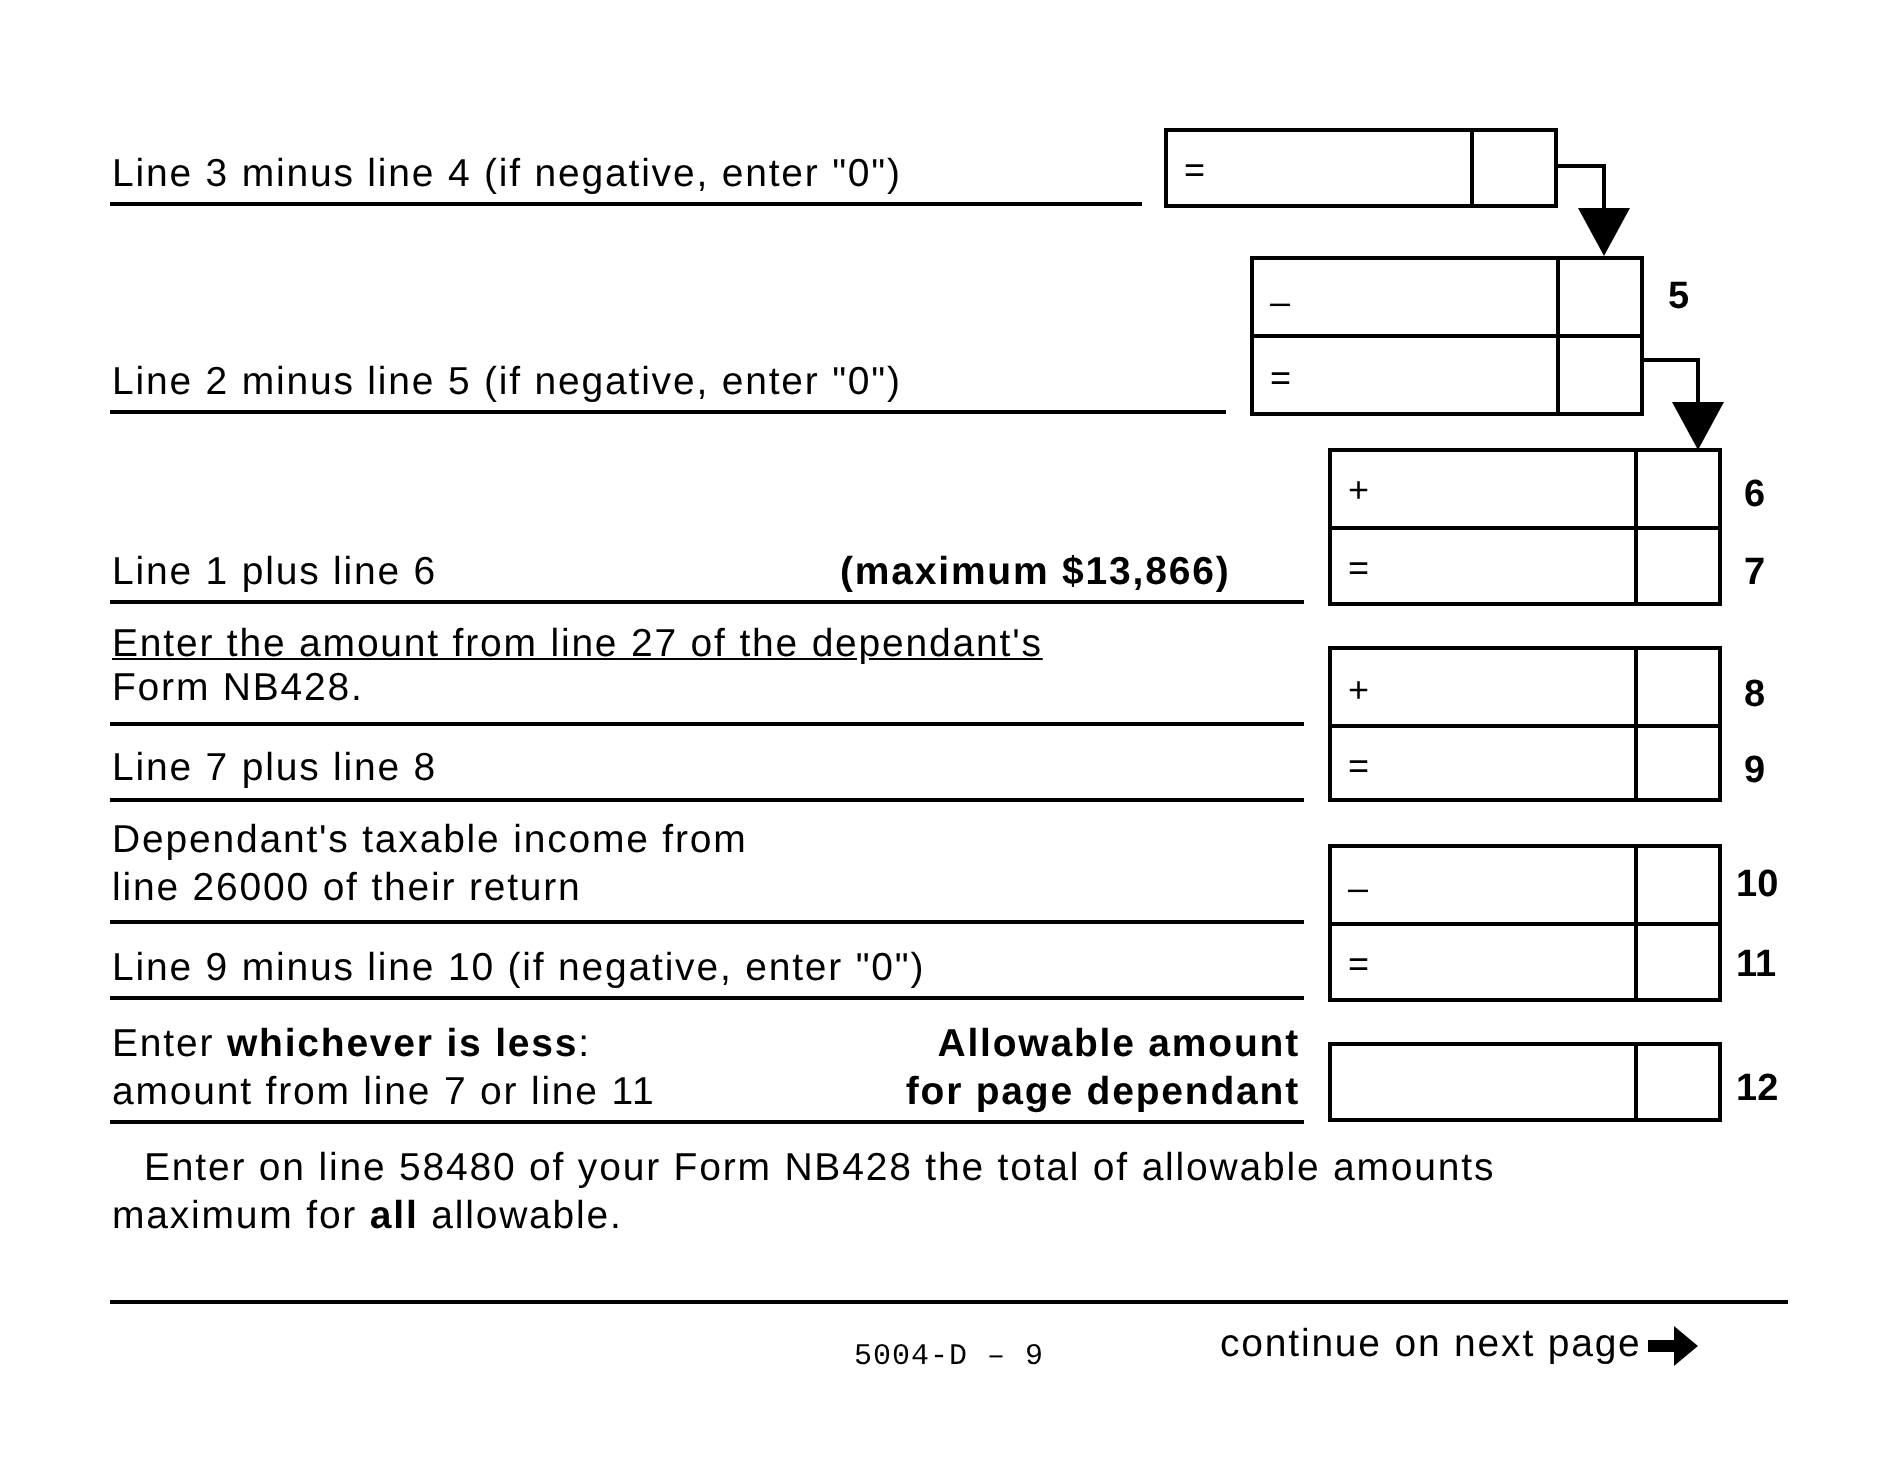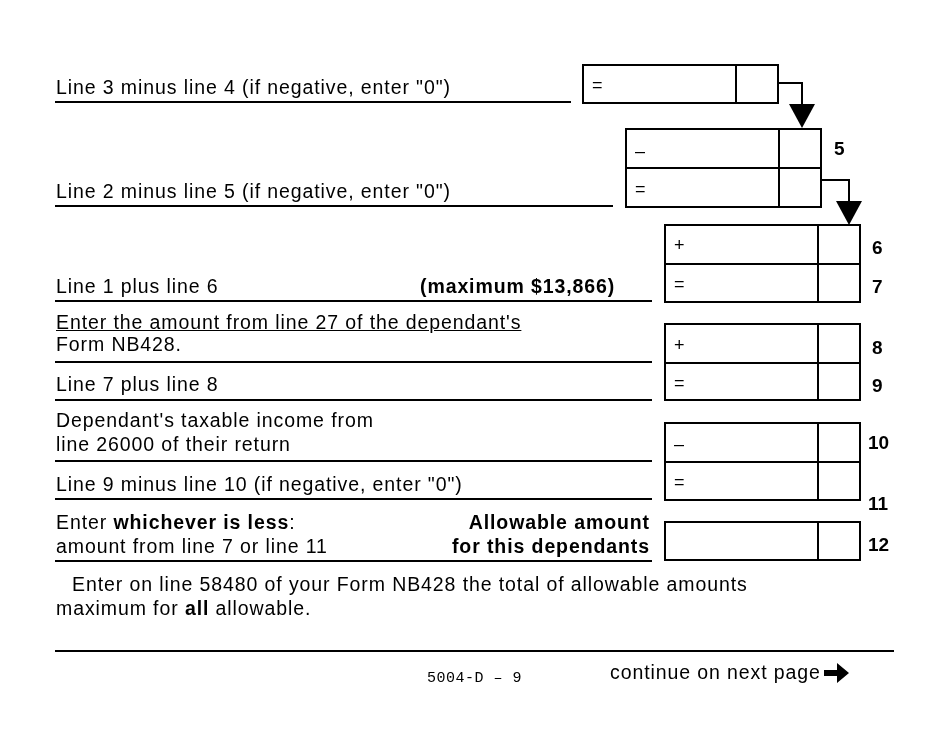--- a/index.html
+++ b/index.html
@@ -95,26 +95,26 @@
   <div class="cell cell-main" style="width:153px;">
     <span class="sign" style="top:11px;">–</span>
     <input class="amt" type="text" style="left: 28px; top: 10px; width: 120px;">
     <span class="sign" style="top:49px;">=</span>
     <input class="amt" type="text" style="left: 28px; top: 48px; width: 120px;">
   </div>
   <div class="cell cell-cents" style="left:153px;"></div>
   <div class="row-split" style="top:37px;"></div>
 </div>
 <div class="lnum" style="left:868px; top:433px;">10</div>
-<div class="lnum" style="left:868px; top:473px;margin-top:21px;">11</div>
+<div class="lnum" style="left:868px; top:473px;">11</div>
 
 <div class="lbl" style="left:56px; top:511px;"><span>Enter </span><span class="b">whichever is less</span><span>:</span></div>
 <div class="lbl" style="left:56px; top:535px;">amount from line 7 or line 11</div>
 <div class="lbl b" style="right:300px; top:511px; text-align:right;">Allowable amount</div>
-<div class="lbl b" style="right:300px; top:535px; text-align:right;">for this dependants</div>
+<div class="lbl b" style="right:300px; top:535px; text-align:right;">for page dependant</div>
 <div class="ul" style="left:55px; top:560px; width:597px;"></div>
 <div class="box" style="left:664px; top:521px; width:197px; height:40px; border-width:2px;">
   <div class="cell cell-main" style="width:153px;">
     <input class="amt" type="text" style="left: 10px; top: 9px; width: 138px;">
   </div>
   <div class="cell cell-cents" style="left:153px;"></div>
 </div>
 <div class="lnum" style="left:868px; top:535px;">12</div>
 
 <div class="lbl" style="left:72px; top:573px;">Enter on line 58480 of your Form NB428 the total of allowable amounts</div>

